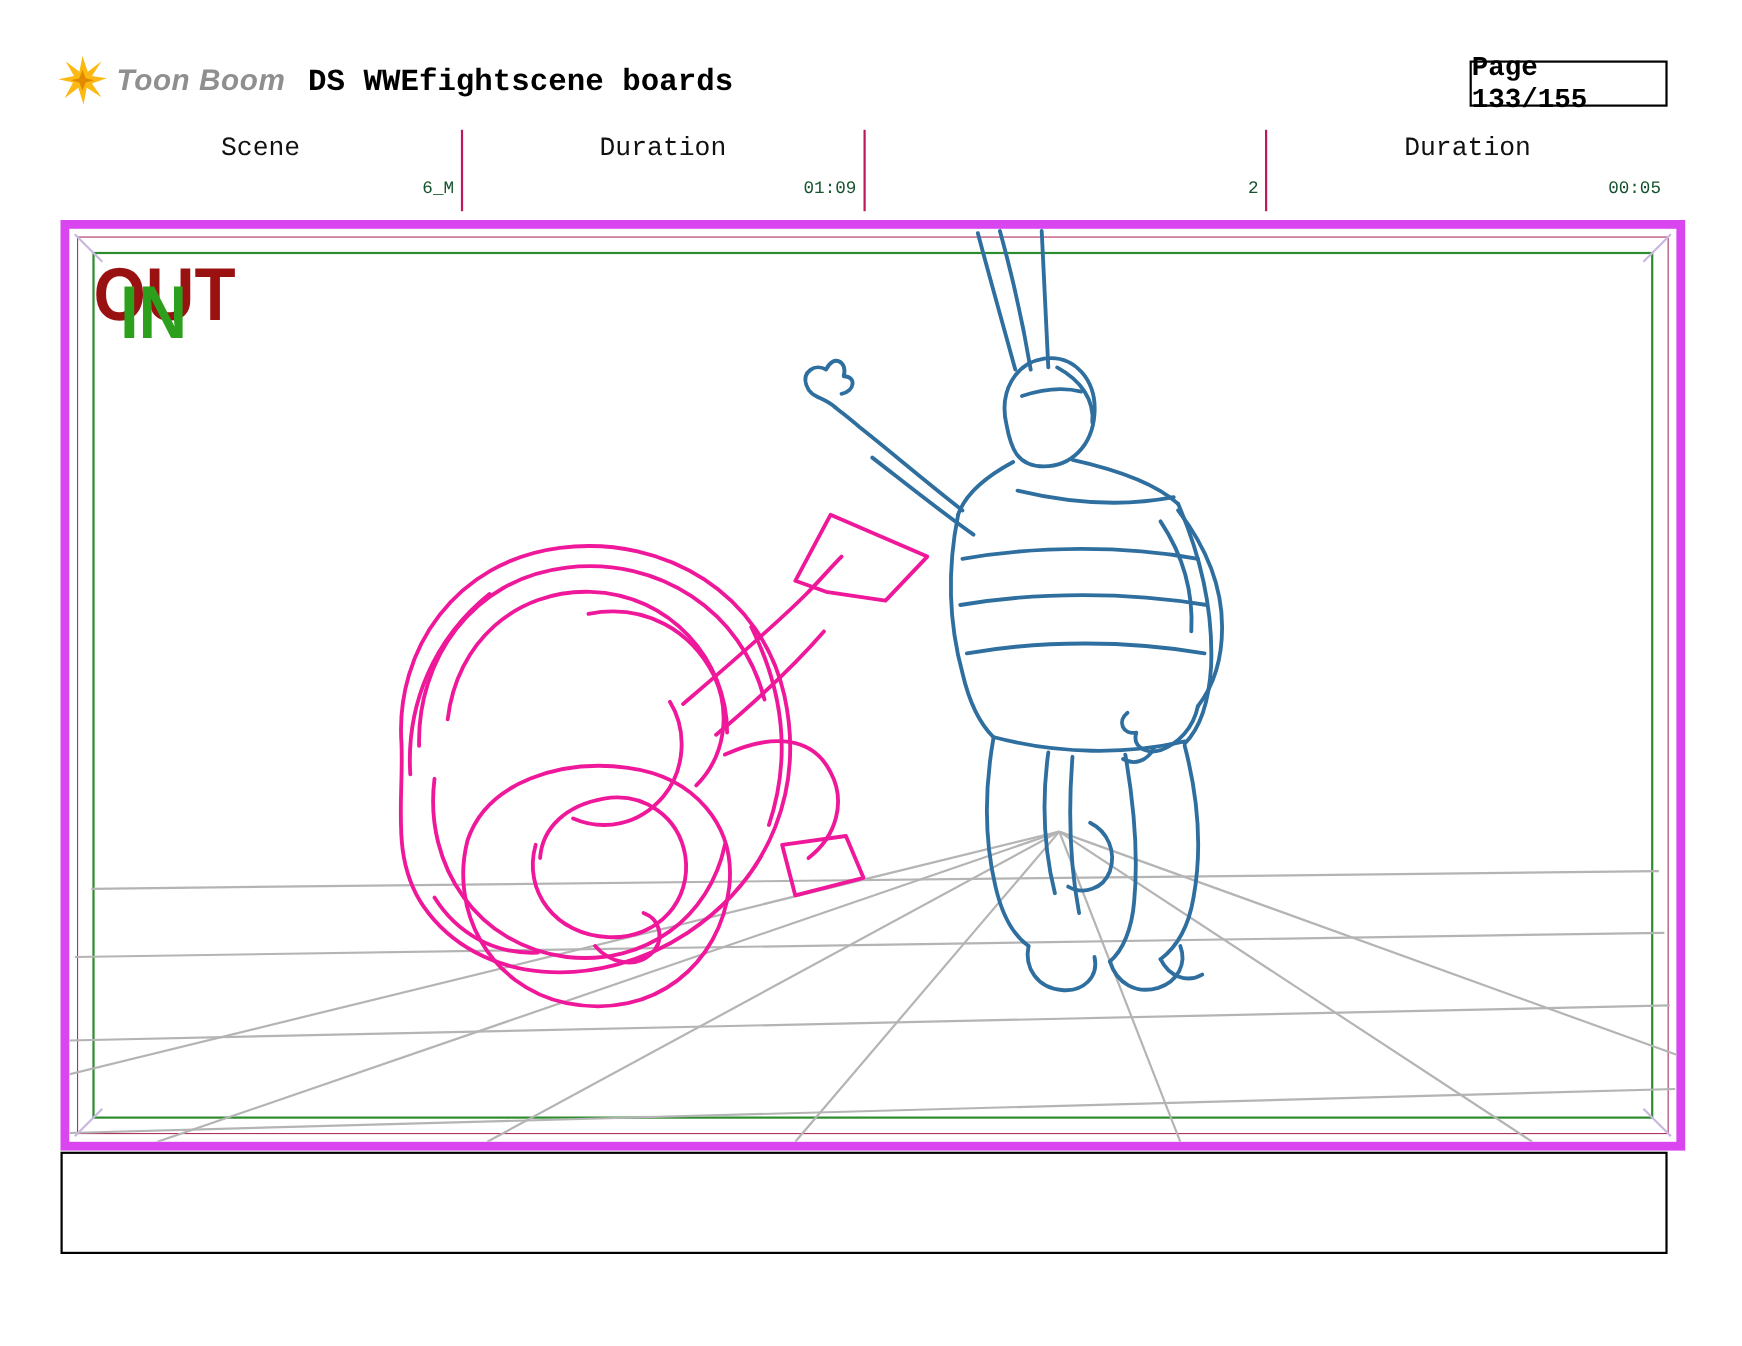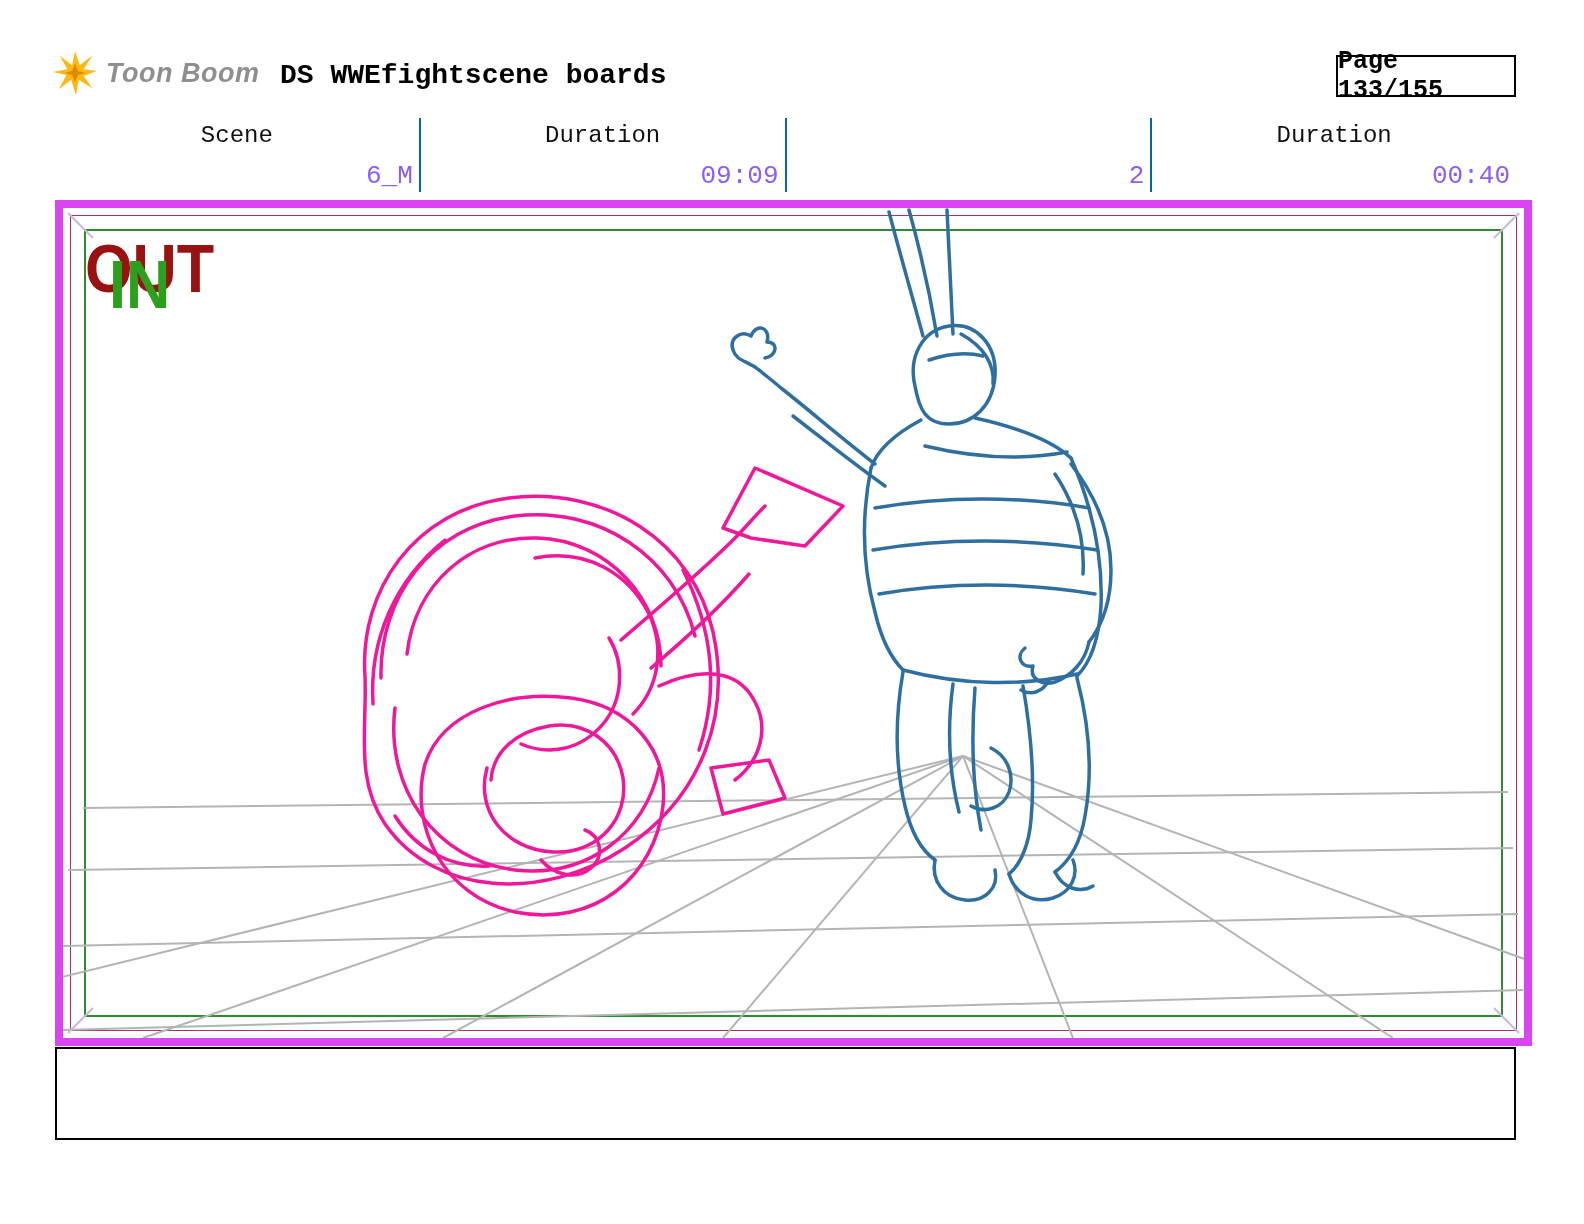--- a/index.html
+++ b/index.html
@@ -30,23 +30,23 @@
     font-size:25px; font-weight:bold;
   }
 
   
   .info-table {
     position:absolute; left:55px; top:118px; width:1461px; height:74px;
     display:flex;
     text-align:center;
   }
   .info-cell { flex:1; position:relative; padding:4px 10px; box-sizing:border-box; overflow:hidden; }
-  .info-cell + .info-cell { border-left:2px solid #0369a1; }
+  .info-cell + .info-cell { border-left:2px solid #be185d; }
   .info-label { font-size:24px; color:#111; }
-  .info-value { position:absolute; right:6px; bottom:1px; font-size:26px; color:#8b5cf6; white-space:nowrap; }
+  .info-value { position:absolute; right:6px; bottom:12px; font-size:16px; color:#14532d; white-space:nowrap; }
 
   
   .panel {
     position:absolute; left:55px; top:200px; width:1461px; height:830px;
     border:8px solid #d946ef; box-sizing:content-box; background:#fff;
   }
   .frame-red   { position:absolute; inset:7px;  border:1px solid #b03060; pointer-events:none; }
   .frame-green { position:absolute; inset:21px; border:2px solid #2e8b2e; pointer-events:none; }
   .sketch-svg  { position:absolute; left:0; top:0; width:1461px; height:830px; }
 
@@ -83,28 +83,28 @@
   <span>Page 133/155</span>
 </div>
 
 <div class="info-table">
   <div class="info-cell">
     <div class="info-label">Scene</div>
     <div class="info-value">6_M</div>
   </div>
   <div class="info-cell">
     <div class="info-label">Duration</div>
-    <div class="info-value">09:09</div>
+    <div class="info-value">01:09</div>
   </div>
   <div class="info-cell">
     <div class="info-value">2</div>
   </div>
   <div class="info-cell">
     <div class="info-label">Duration</div>
-    <div class="info-value">00:40</div>
+    <div class="info-value">00:05</div>
   </div>
 </div>
 
 <div class="panel">
   <div class="frame-red"></div>
   <div class="frame-green"></div>
 
   <svg class="sketch-svg" viewBox="0 0 1461 830">
 
     <g fill="none" stroke="#b4b4b4" stroke-width="2">

